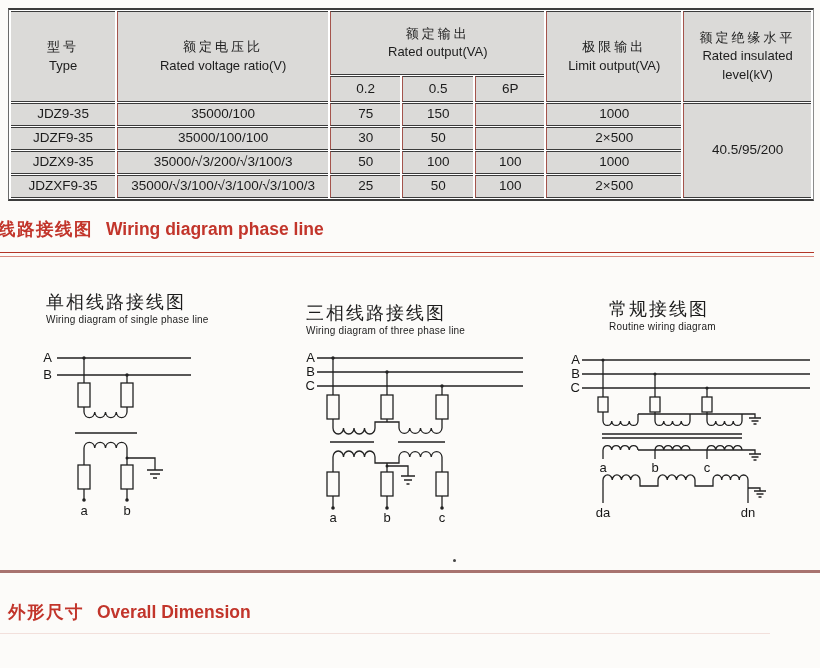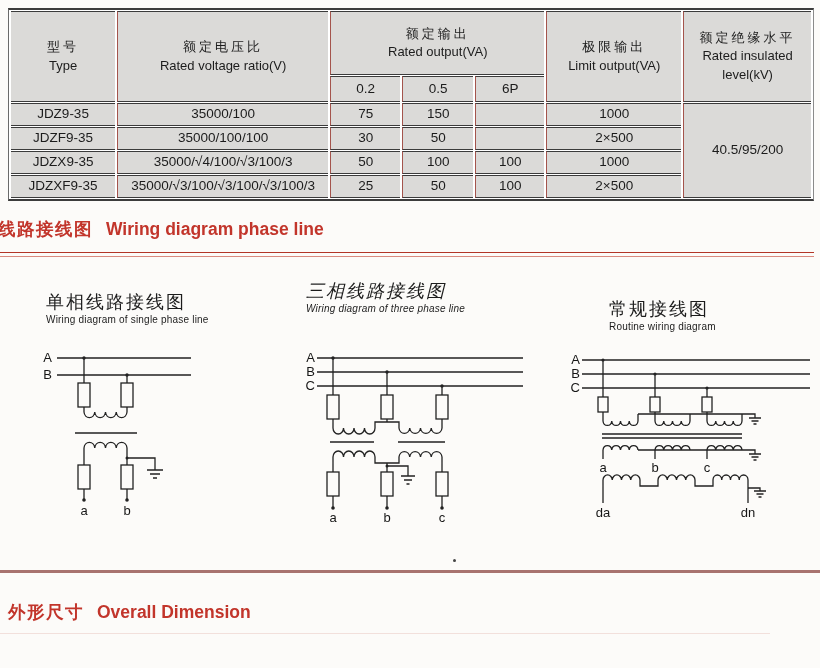--- a/index.html
+++ b/index.html
@@ -122,21 +122,21 @@
     <tr class="dr">
       <td>JDZF9-35</td>
       <td class="rl">35000/100/100</td>
       <td class="rl">30</td>
       <td class="rl">50</td>
       <td class="rl"></td>
       <td class="rl">2×500</td>
     </tr>
     <tr class="dr">
       <td>JDZX9-35</td>
-      <td class="rl">35000/√4/100/√3/100/3</td>
+      <td class="rl">35000/√3/200/√3/100/3</td>
       <td class="rl">50</td>
       <td class="rl">100</td>
       <td class="rl">100</td>
       <td class="rl">1000</td>
     </tr>
     <tr class="dr">
       <td>JDZXF9-35</td>
       <td class="rl">35000/√3/100/√3/100/√3/100/3</td>
       <td class="rl">25</td>
       <td class="rl">50</td>
@@ -149,21 +149,21 @@
 
 <div class="sec-h" style="left:-2px; top:217px;">
   <span class="zh-i">线路接线图</span><span>Wiring diagram phase line</span>
 </div>
 <div id="wiring-underline"></div>
 
 <div class="diag-title" style="left:46px; top:290px;">
   <span class="t-zh">单相线路接线图</span>
   <span class="t-en">Wiring diagram of single phase line</span>
 </div>
-<div class="diag-title" style="left:306px; top:279px;font-style:italic;">
+<div class="diag-title" style="left:306px; top:301px;">
   <span class="t-zh">三相线路接线图</span>
   <span class="t-en">Wiring diagram of three phase line</span>
 </div>
 <div class="diag-title" style="left:609px; top:297px;">
   <span class="t-zh">常规接线图</span>
   <span class="t-en">Routine wiring diagram</span>
 </div>
 
 <svg class="diag" style="left:0; top:345px;" width="270" height="185" viewBox="0 0 270 185">
   <path d="M57,13 H191 M57,30 H191"></path>

